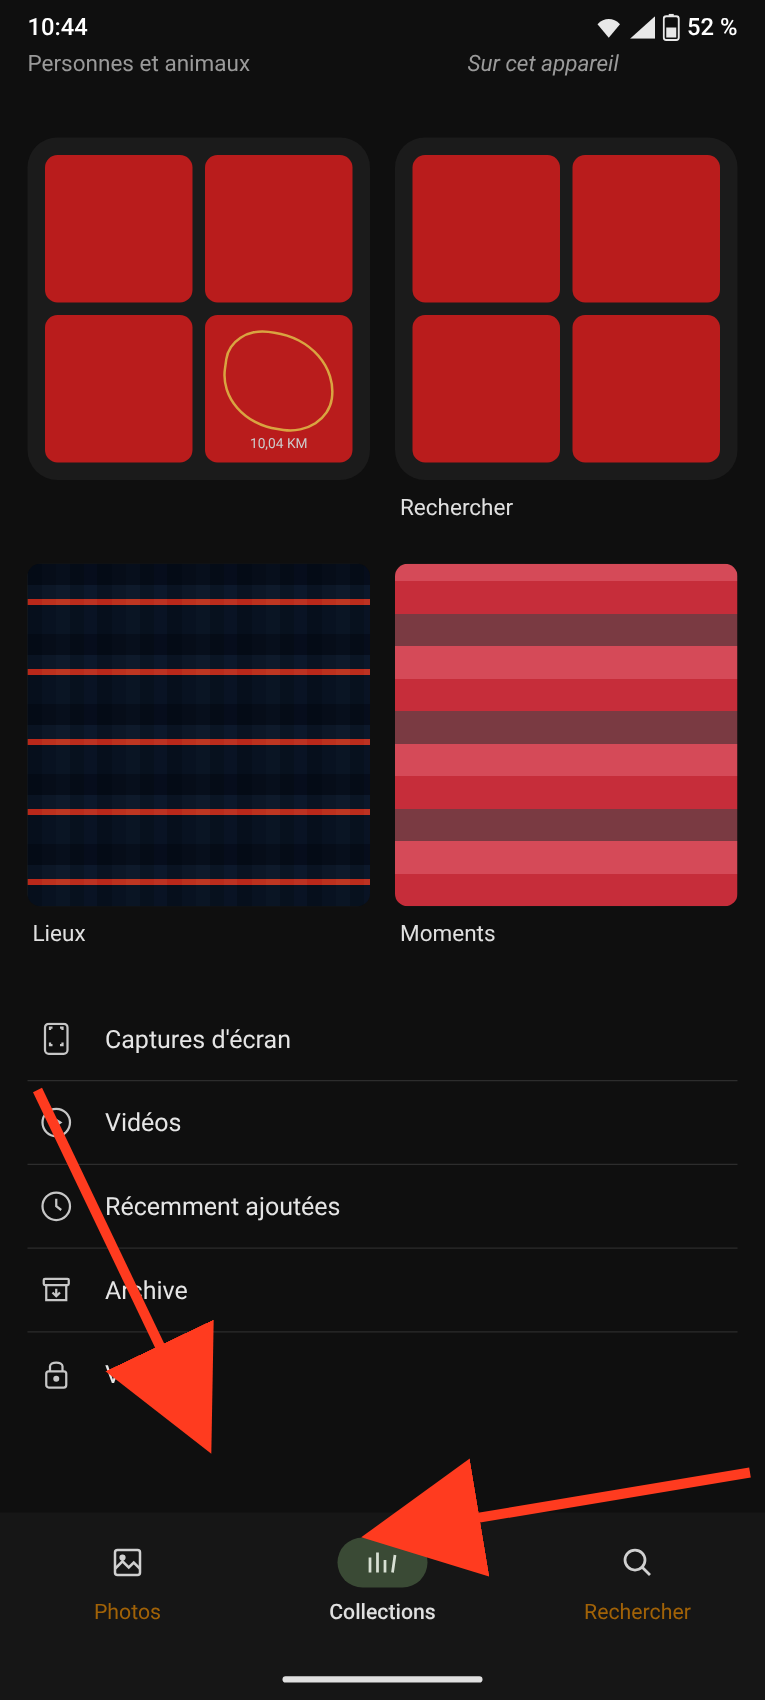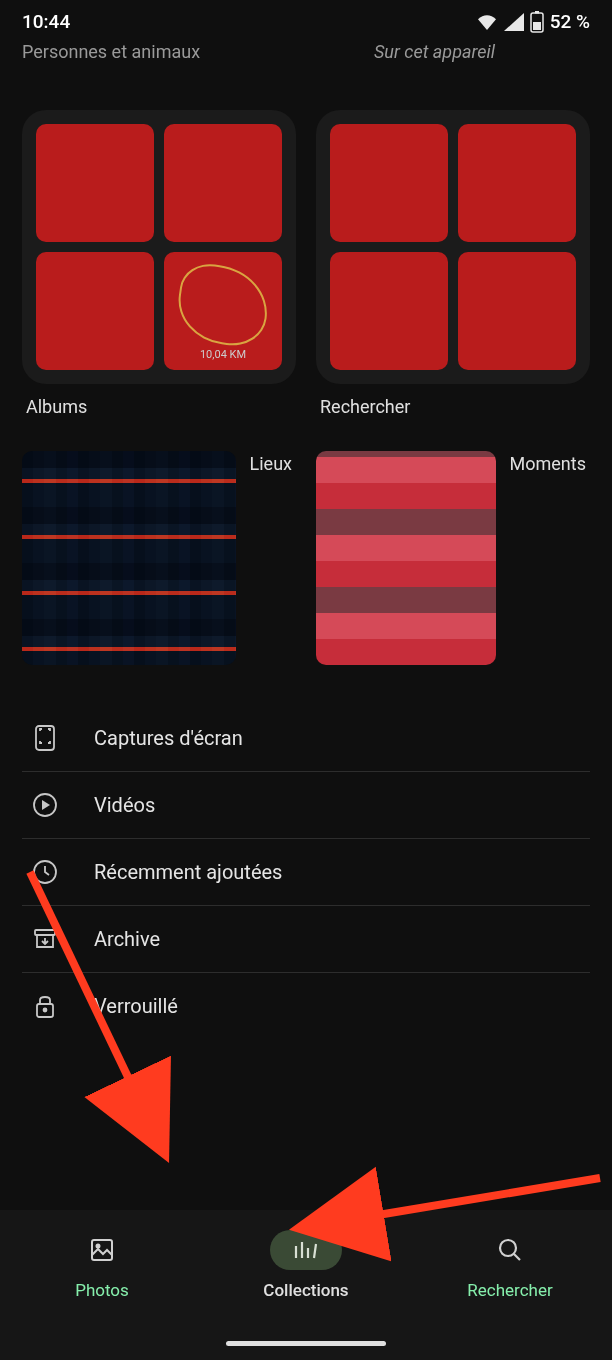--- a/index.html
+++ b/index.html
@@ -25,47 +25,47 @@
   .t-sky { background: linear-gradient(#6fa0d2 0 45%, #e9f0f2 45% 55%, #4a6a3a 55% 100%);}
   .t-run { background:#0b0b0d; position:relative;}
   .t-run::after{content:""; position:absolute; inset:12% 12% 22% 12%; border:2px solid #d9a441; border-radius:35% 60% 40% 55%; transform:rotate(8deg);}
   .t-run-text{ position:absolute; bottom:8%; left:0; right:0; text-align:center; font-size:11px; color:#ccc;}
   .t-portrait{ background: radial-gradient(circle at 50% 40%, #e9c3a0 20%, #b57f5c 21% 30%, #d99b64 31% 65%, #b8775b 66% 100%);}
   .t-card{ background: linear-gradient(#e9b0c6 0 75%, #d899b3 75% 100%);}
   .t-list{ background:#f5f5f7;}
   .t-book{ background: linear-gradient(90deg,#e08a3a 45%,#d9d6cc 45% 100%);}
 
   
-  .big-tile { flex:1; display:flex; flex-direction:row; gap:10px;}
+  .big-tile { flex:1; display:flex; flex-direction:column; gap:10px;}
   .big-thumb { border-radius:10px; aspect-ratio:1/1; width:100%; overflow:hidden;}
   .pixelated { image-rendering:pixelated; filter: blur(0px);}
   .px-map { background:
     linear-gradient(90deg,#1a2a3a 0 20%,#233343 20% 40%,#2a3a4a 40% 60%,#1e2e3e 60% 80%,#25344a 80% 100%),
     linear-gradient(#152030 0 30%,#2a3a4a 30% 50%,#d87a3a 50% 58%,#1e2e3e 58% 100%);
     background-blend-mode: overlay; background-size: 56px 56px;}
   .px-red { background:
     repeating-linear-gradient(0deg,#c62d3a 0 26px,#d54a58 26px 52px,#7a3a42 52px 78px),
     repeating-linear-gradient(90deg, rgba(0,0,0,0.1) 0 26px, rgba(255,255,255,0.08) 26px 52px);
     }
 
   
   .list { margin-top: 40px; padding: 0 22px; }
-  .row { display:flex; align-items:center; gap:36px; padding:20px 10px; border-bottom:1px solid #2d2d2d; cursor:pointer;}
+  .row { display:flex; align-items:center; gap:26px; padding:20px 10px; border-bottom:1px solid #2d2d2d; cursor:pointer;}
   .row:last-child{border-bottom:none;}
   .row-icon { width:26px; height:26px; display:flex; align-items:center; justify-content:center; color:#c7c7c7; flex-shrink:0;}
   .row-label { font-size:20px; color:#e5e5e5; }
 
   
   .bottom-nav { position:absolute; bottom:0; left:0; right:0; height:150px; background:#161616; display:flex; align-items:flex-start; justify-content:space-around; padding-top:20px;}
   .nav-item { display:flex; flex-direction:column; align-items:center; gap:10px; cursor:pointer; width:33%;}
   .nav-icon-wrap { width:72px; height:40px; border-radius:20px; display:flex; align-items:center; justify-content:center;}
   .nav-icon-wrap.active { background:#3a4a35;}
   .nav-icon { color:#d0d0d0;}
   .nav-label { font-size:17px; color:#e0e0e0; font-weight:500;}
-  .nav-label.dim { font-weight:400; color:#86efac;}
+  .nav-label.dim { font-weight:400; color:#a16207;}
   .home-indicator{ position:absolute; bottom:14px; left:50%; transform:translateX(-50%); width:160px; height:5px; background:#e0e0e0; border-radius:3px;}
 
   
   .arrows { position:absolute; inset:0; pointer-events:none; }
 
   svg { display:block; }
 </style>
 </head>
 <body>
 
@@ -97,21 +97,20 @@
 <div class="grid2">
   <div class="card">
     <div class="tile">
       <div class="thumb t-dc"></div>
       <div class="thumb t-cars"></div>
       <div class="thumb t-sky"></div>
       <div class="thumb t-run">
           <span class="t-run-text">10,04 KM</span>
         </div>
     </div>
-    <div class="card-label">Albums</div>
   </div>
   <div class="card">
     <div class="tile">
       <div class="thumb t-portrait"></div>
       <div class="thumb t-card"></div>
       <div class="thumb t-list"></div>
       <div class="thumb t-book"></div>
     </div>
     <div class="card-label">Rechercher</div>
   </div>

